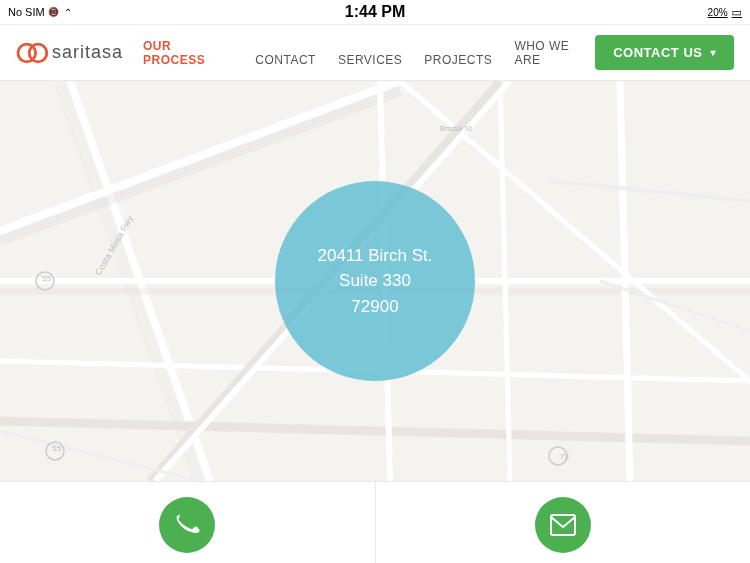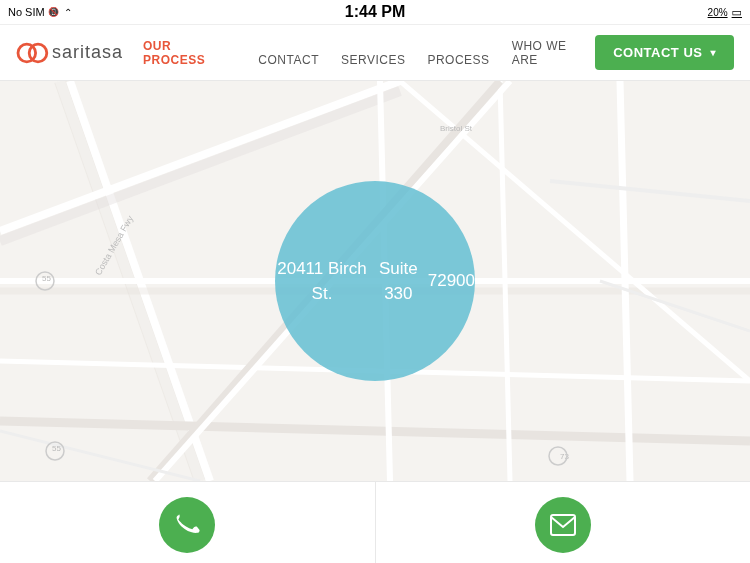--- a/index.html
+++ b/index.html
@@ -106,21 +106,21 @@
       top: 50%;
       left: 50%;
       transform: translate(-50%, -50%);
       width: 200px;
       height: 200px;
       background: rgba(100, 190, 210, 0.85);
       border-radius: 50%;
       display: flex;
       align-items: center;
       justify-content: center;
-      flex-direction: row;
+      flex-direction: column;
       text-align: center;
       color: #fff;
       font-size: 17px;
       line-height: 1.5;
       font-weight: 400;
     }
 
     
     .action-bar {
       height: 87px;
@@ -179,21 +179,21 @@
     <svg class="logo-icon" viewBox="0 0 44 30">
       <circle cx="13" cy="15" r="11" fill="none" stroke="#e8563a" stroke-width="3.5"></circle>
       <circle cx="27" cy="15" r="11" fill="none" stroke="#e8563a" stroke-width="3.5"></circle>
     </svg>
     <span class="logo-text">saritasa</span>
   </div>
   <div class="nav-links">
     <a class="nav-link active">OUR PROCESS</a>
     <a class="nav-link">CONTACT</a>
     <a class="nav-link">SERVICES</a>
-    <a class="nav-link">PROCESS</a>
+    <a class="nav-link">PROJECTS</a>
     <a class="nav-link">WHO WE ARE</a>
   </div>
   <button class="contact-btn">
     <span>CONTACT US</span>
     <span class="chevron">▾</span>
   </button>
 </nav>
 
 <div class="map-area">
 

